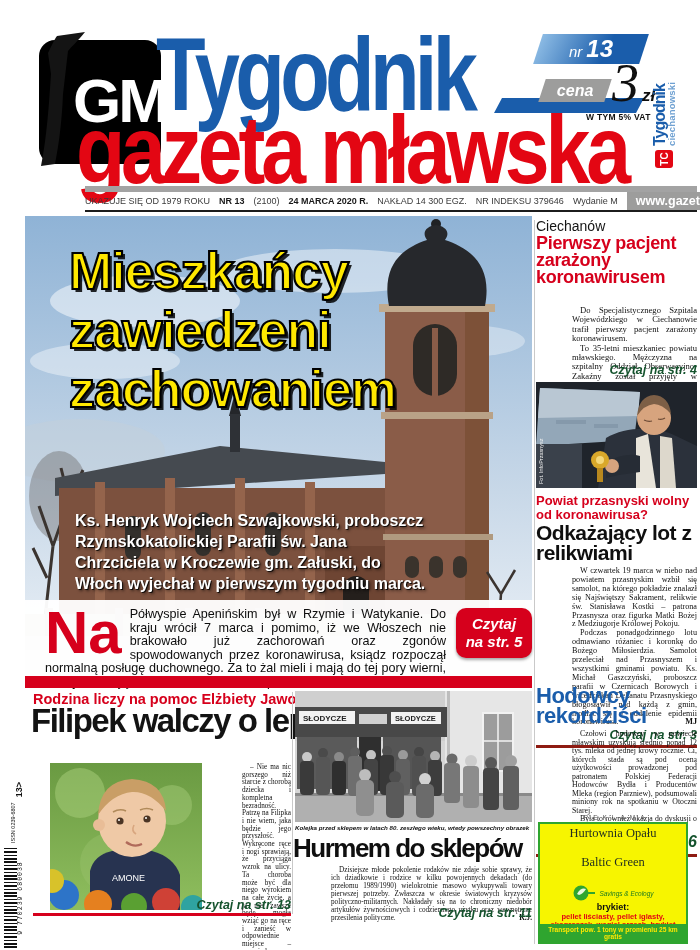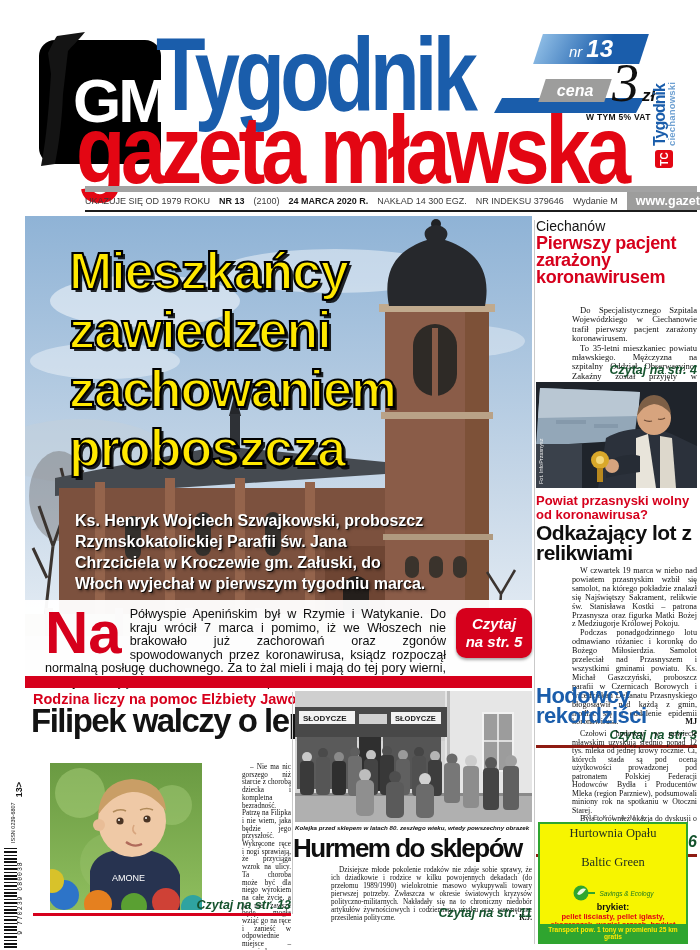--- a/index.html
+++ b/index.html
@@ -219,21 +219,20 @@
       <rect x="230" y="392" width="8" height="32" fill="#8f877b"></rect>
       <rect x="470" y="384" width="30" height="22" fill="#d8d4cc"></rect>
       <rect x="0" y="420" width="507" height="40" fill="#c9cccf"></rect>
       <rect x="0" y="434" width="507" height="26" fill="#d8dadd"></rect>
     </svg>
 
     <div class="abs" id="main-headline">
       <div>Mieszkańcy</div>
       <div>zawiedzeni</div>
       <div>zachowaniem</div>
-      <div>proboszcza</div>
     </div>
 
     <div class="abs" id="standfirst">Ks. Henryk Wojciech Szwajkowski, proboszcz Rzymskokatolickiej Parafii św. Jana Chrzciciela w Kroczewie gm. Załuski, do Włoch wyjechał w pierwszym tygodniu marca.</div>
 
     <div class="abs" id="lead-strip">
       <p class="lead-p">
         <span class="dropcap">Na</span><span> Półwyspie Apenińskim był w Rzymie i Watykanie. Do kraju wrócił 7 marca i pomimo, iż we Włoszech nie brakowało już zachorowań oraz zgonów spowodowanych przez koronawirusa, ksiądz rozpoczął normalną posługę duchownego. Za to żal mieli i mają do tej pory wierni, którzy uważają, że naraził ich na niebezpieczeństwo.</span>
       </p>
     </div>
     <div class="abs" id="read-btn">Czytaj na str. 5</div>

